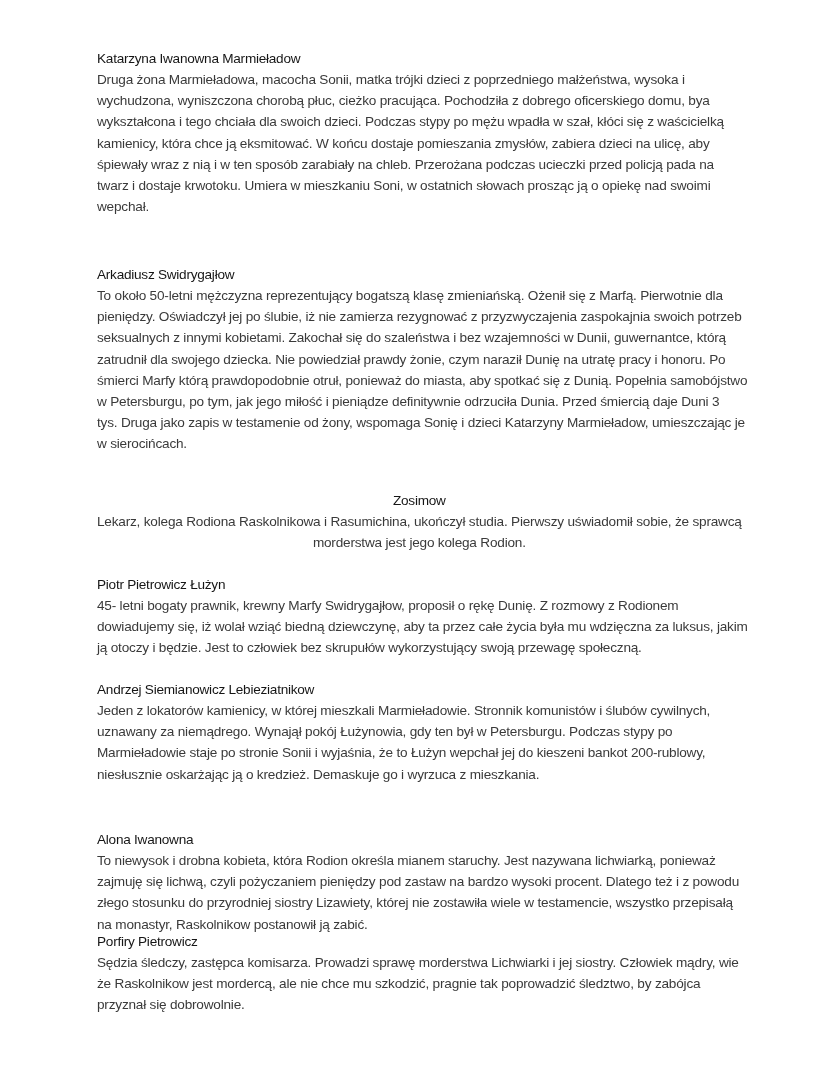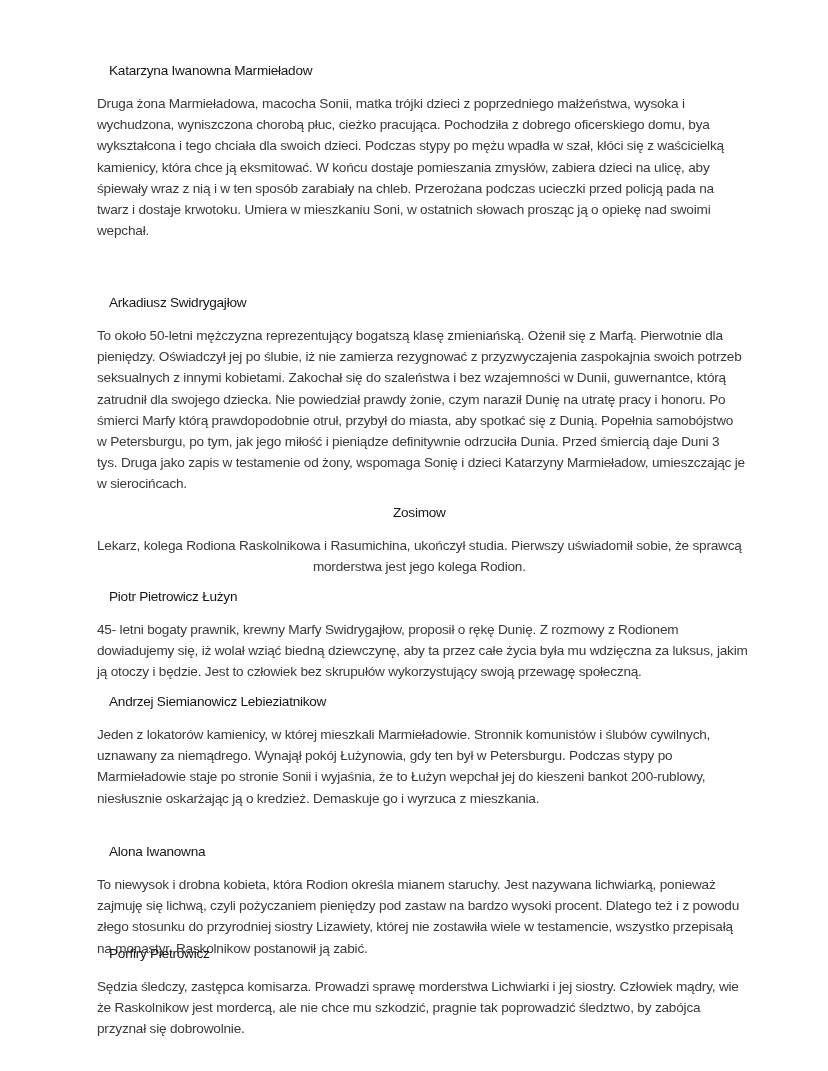--- a/index.html
+++ b/index.html
@@ -22,21 +22,21 @@
     }
     .entry {
       margin: 0;
     }
     .entry-title {
       font-size: 13.6px;
       line-height: 21px;
       color: #161616;
       font-weight: 500;
       letter-spacing: -0.25px;
-      margin: 12px;
+      margin: 0;
     }
     .entry-body {
       font-size: 13.6px;
       line-height: 21.2px;
       color: #3a3a3a;
       letter-spacing: -0.2px;
       margin: 0;
       white-space: normal;
     }
     .entry-body .ln {
@@ -55,28 +55,28 @@
       <span class="ln">Druga żona Marmieładowa, macocha Sonii, matka trójki dzieci z poprzedniego małżeństwa, wysoka i</span>
       <span class="ln">wychudzona, wyniszczona chorobą płuc, cieżko pracująca. Pochodziła z dobrego oficerskiego domu, bya</span>
       <span class="ln">wykształcona i tego chciała dla swoich dzieci. Podczas stypy po mężu wpadła w szał, kłóci się z waścicielką</span>
       <span class="ln">kamienicy, która chce ją eksmitować. W końcu dostaje pomieszania zmysłów, zabiera dzieci na ulicę, aby</span>
       <span class="ln">śpiewały wraz z nią i w ten sposób zarabiały na chleb. Przerożana podczas ucieczki przed policją pada na</span>
       <span class="ln">twarz i dostaje krwotoku. Umiera w mieszkaniu Soni, w ostatnich słowach prosząc ją  o opiekę nad swoimi</span>
       <span class="ln">wepchał.</span>
     </p>
   </section>
 
-  <section class="entry" style="position:absolute; top:232px;">
+  <section class="entry" style="position:absolute; top:216px;">
     <h2 class="entry-title">Arkadiusz Swidrygajłow</h2>
     <p class="entry-body">
       <span class="ln">To około 50-letni mężczyzna reprezentujący bogatszą klasę zmieniańską. Ożenił się z Marfą. Pierwotnie dla</span>
       <span class="ln">pieniędzy. Oświadczył jej po ślubie, iż nie zamierza rezygnować z przyzwyczajenia zaspokajnia swoich potrzeb</span>
       <span class="ln">seksualnych z innymi kobietami. Zakochał się do szaleństwa i bez wzajemności w Dunii, guwernantce, którą</span>
       <span class="ln">zatrudnił dla swojego dziecka. Nie powiedział prawdy żonie, czym naraził Dunię na utratę pracy i honoru. Po</span>
-      <span class="ln">śmierci Marfy którą prawdopodobnie otruł, przybył do miasta, aby spotkać się z Dunią. Popełnia samobójstwo</span>
+      <span class="ln">śmierci Marfy którą prawdopodobnie otruł, ponieważ do miasta, aby spotkać się z Dunią. Popełnia samobójstwo</span>
       <span class="ln">w Petersburgu, po tym, jak jego miłość i pieniądze definitywnie odrzuciła Dunia. Przed śmiercią daje Duni 3</span>
       <span class="ln">tys. Druga jako zapis w testamenie od żony, wspomaga Sonię i dzieci Katarzyny Marmieładow, umieszczając je</span>
       <span class="ln">w sierocińcach.</span>
     </p>
   </section>
 
   <section class="entry" style="position:absolute; top:442px;text-align:center;">
     <h2 class="entry-title">Zosimow</h2>
     <p class="entry-body">
       <span class="ln">Lekarz, kolega Rodiona Raskolnikowa i Rasumichina, ukończył studia. Pierwszy uświadomił sobie, że sprawcą</span>

